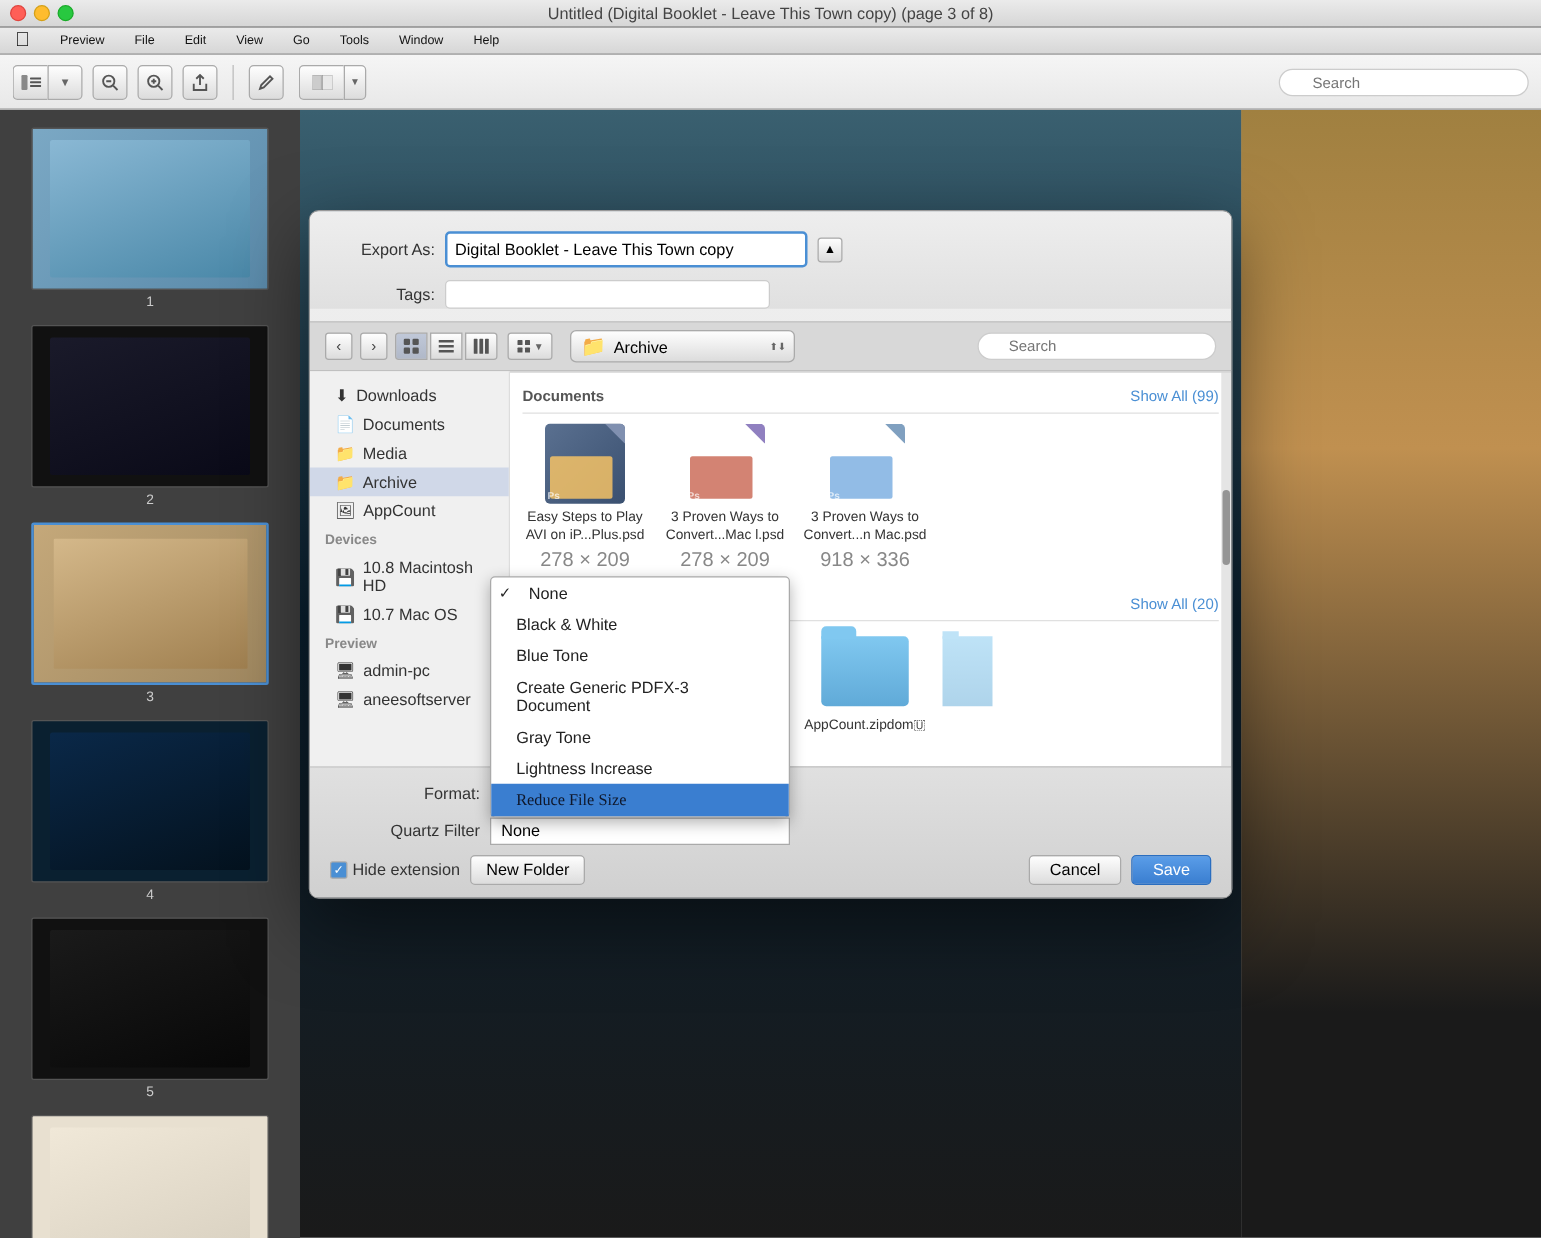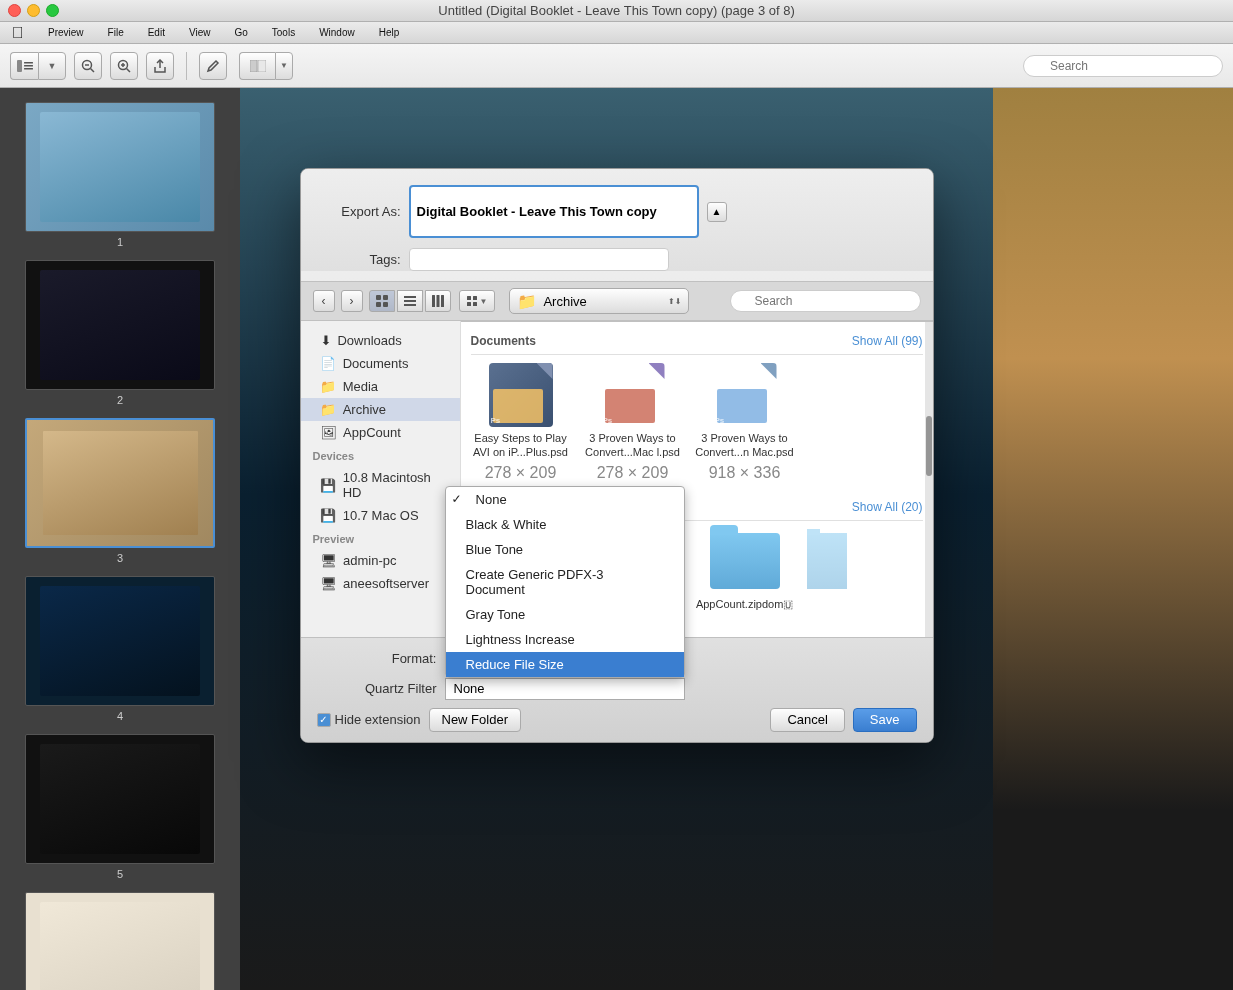--- a/index.html
+++ b/index.html
@@ -168,21 +168,21 @@
       display: flex;
       align-items: flex-start;
       justify-content: center;
       padding-top: 0;
     }
 
     .save-dialog {
       background: linear-gradient(to bottom, #f0f0f0, #e0e0e0);
       border: 1px solid #999;
       border-radius: 8px;
-      width: 634px;
+      width: 739px;
       box-shadow: 0 20px 60px rgba(0,0,0,0.5);
       overflow: hidden;
       position: relative;
       top: 80px;
     }
 
     .dialog-header {
       background: linear-gradient(to bottom, #eeeeee, #e0e0e0);
       padding: 16px 20px 0;
     }
@@ -199,24 +199,23 @@
       color: #333;
       font-size: 13px;
       flex-shrink: 0;
     }
     .form-input {
       flex: 1;
       max-width: 290px;
       background: white;
       border: 2px solid #4a8fd4;
       border-radius: 4px;
-      padding: 17px 6px;
+      padding: 5px 6px;
       font-size: 13px;
       outline: none;
-      font-weight: bold;
     }
     .form-input-plain {
       flex: 1;
       max-width: 260px;
       background: white;
       border: 1px solid #ccc;
       border-radius: 4px;
       padding: 3px 6px;
       font-size: 13px;
     }
@@ -542,21 +541,22 @@
       padding: 5px 20px;
       font-size: 13px;
       color: #222;
       cursor: pointer;
       display: flex;
       align-items: center;
       gap: 8px;
     }
     .dropdown-item.highlighted {
       background: #3a7ed0;
-      color: #ffffff;
+      color: #0f172a;
+      font-family: Liberation Serif, serif;
     }
     .dropdown-item.checked::before {
       content: '✓';
       margin-left: -14px;
       margin-right: 6px;
       font-size: 12px;
     }
 
     .quartz-row {
       display: flex;

